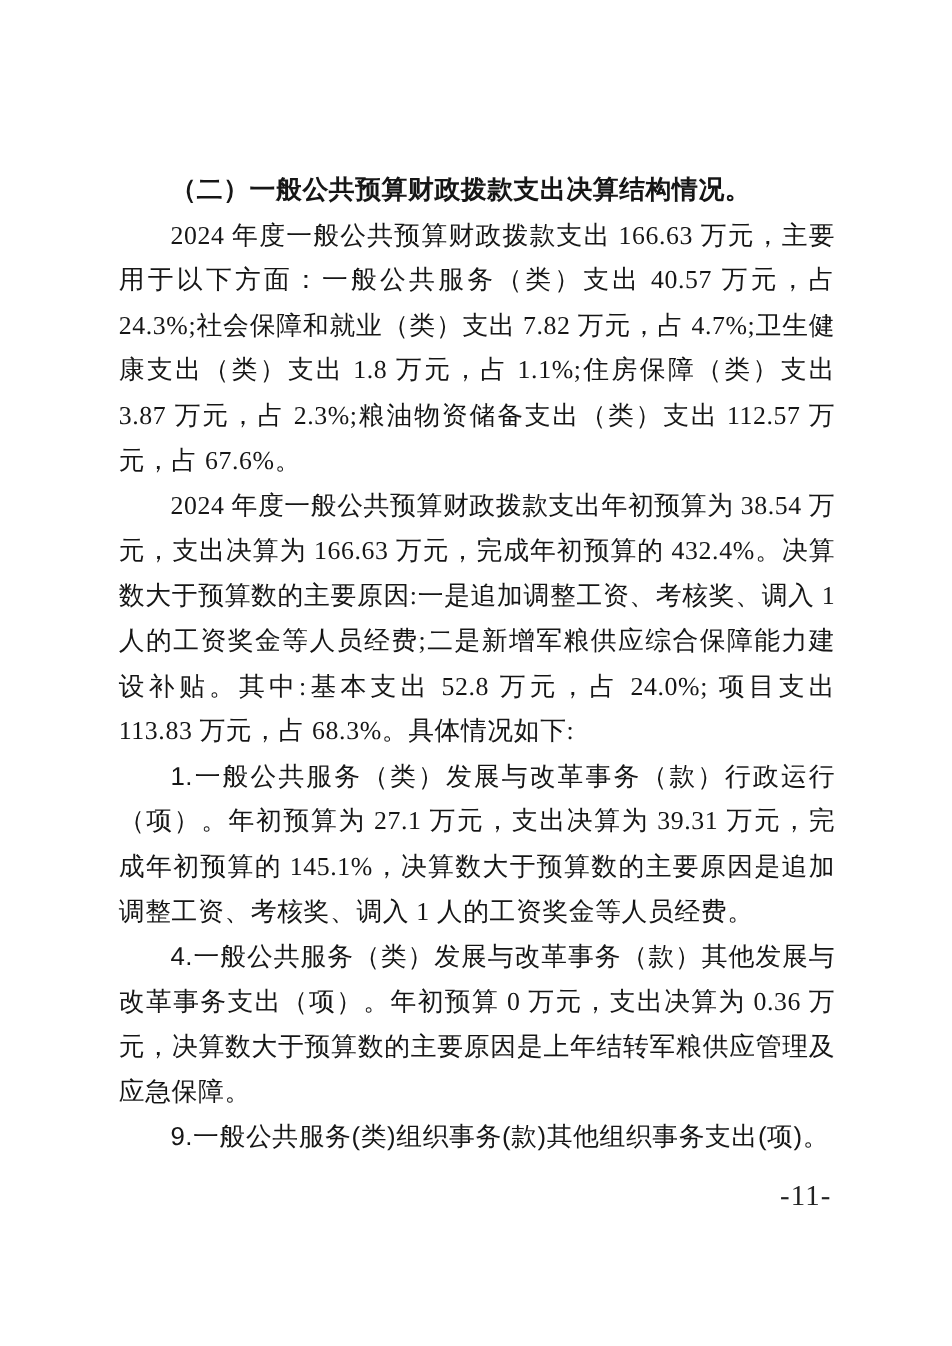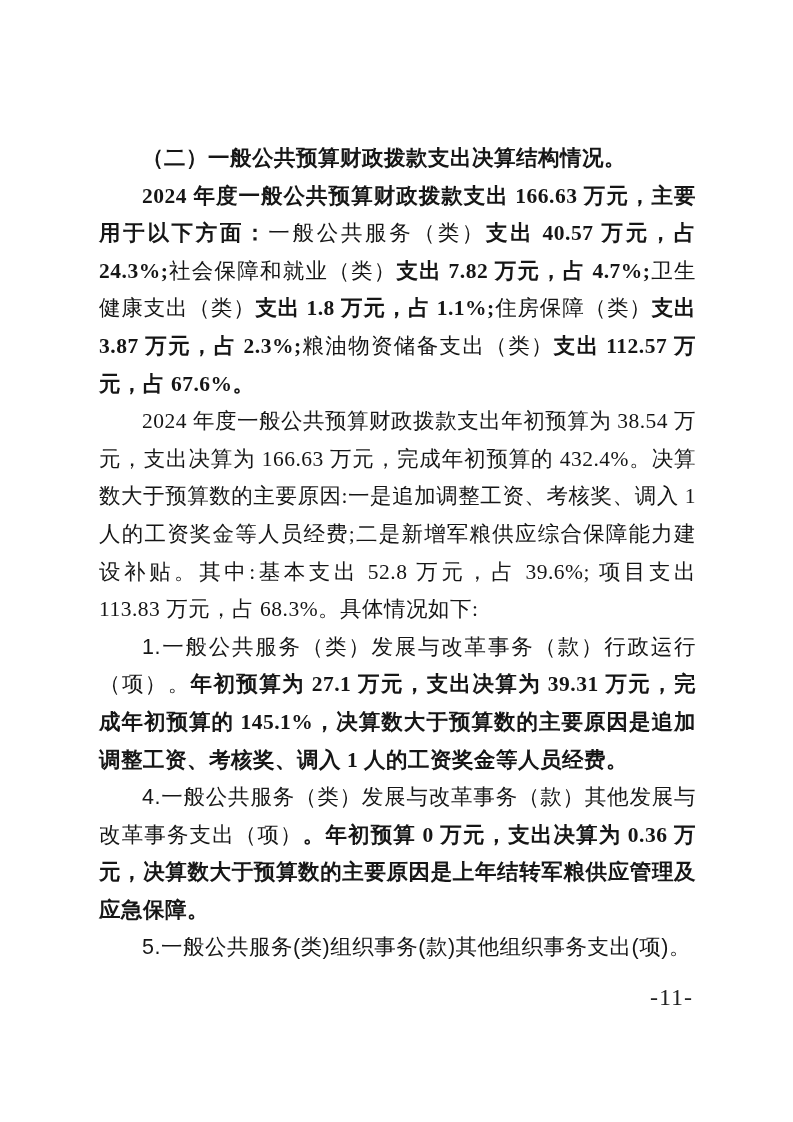--- a/index.html
+++ b/index.html
@@ -30,21 +30,21 @@
   }
   .heading {
     font-family: "Liberation Sans", "DejaVu Sans", sans-serif;
     font-weight: 700;
     text-align: left;
   }
   .b {
     font-family: "Liberation Sans", "DejaVu Sans", sans-serif;
     font-weight: 400;
   }
-  .r { font-weight: 700; margin-top: 36px; }
+  .r { font-weight: 400; margin-top: 36px; }
   .page-number {
     position: absolute;
     top: 984px;
     right: 100px;
     font-size: 24px;
     letter-spacing: 1px;
     font-family: "Liberation Serif", "DejaVu Serif", serif;
     color: #222222;
   }
 </style>
@@ -54,30 +54,30 @@
 <div class="page">
   <div class="content">
 
     <p class="heading">（二）一般公共预算财政拨款支出决算结构情况。</p>
 
     <p class="para">
       <span class="r">2024 年度一般公共预算财政拨款支出 166.63 万元，主要用于以下方面：</span><span class="b">一般公共服务（类）</span><span class="r">支出 40.57 万元，占 24.3%;</span><span class="b">社会保障和就业（类）</span><span class="r">支出 7.82 万元，占 4.7%;</span><span class="b">卫生健康支出（类）</span><span class="r">支出 1.8 万元，占 1.1%;</span><span class="b">住房保障（类）</span><span class="r">支出 3.87 万元，占 2.3%;</span><span class="b">粮油物资储备支出（类）</span><span class="r">支出 112.57 万元，占 67.6%。</span>
     </p>
 
 
-    <p class="para">2024 年度一般公共预算财政拨款支出年初预算为 38.54 万元，支出决算为 166.63 万元，完成年初预算的 432.4%。决算数大于预算数的主要原因:一是追加调整工资、考核奖、调入 1 人的工资奖金等人员经费;二是新增军粮供应综合保障能力建设补贴。其中:基本支出 52.8 万元，占 39.6%; 项目支出 113.83 万元，占 68.3%。具体情况如下:</p>
+    <p class="para">2024 年度一般公共预算财政拨款支出年初预算为 38.54 万元，支出决算为 166.63 万元，完成年初预算的 432.4%。决算数大于预算数的主要原因:一是追加调整工资、考核奖、调入 1 人的工资奖金等人员经费;二是新增军粮供应综合保障能力建设补贴。其中:基本支出 52.8 万元，占 24.0%; 项目支出 113.83 万元，占 68.3%。具体情况如下:</p>
 
     <p class="para">
       <span class="b">1.一般公共服务（类）发展与改革事务（款）行政运行（项）。</span><span class="r">年初预算为 27.1 万元，支出决算为 39.31 万元，完成年初预算的 145.1%，决算数大于预算数的主要原因是追加调整工资、考核奖、调入 1 人的工资奖金等人员经费。</span>
     </p>
 
     <p class="para">
       <span class="b">4.一般公共服务（类）发展与改革事务（款）其他发展与改革事务支出（项）</span><span class="r">。年初预算 0 万元，支出决算为 0.36 万元，决算数大于预算数的主要原因是上年结转军粮供应管理及应急保障。</span>
     </p>
 
     <p class="para">
-      <span class="b">5.一般公共服务(类)组织事务(款)其他组织事务支出(项)。</span><span class="r"></span>
+      <span class="b">9.一般公共服务(类)组织事务(款)其他组织事务支出(项)。</span><span class="r"></span>
     </p>
 
   </div>
 
   <div class="page-number">-11-</div>
 </div>
 
 </body></html>

